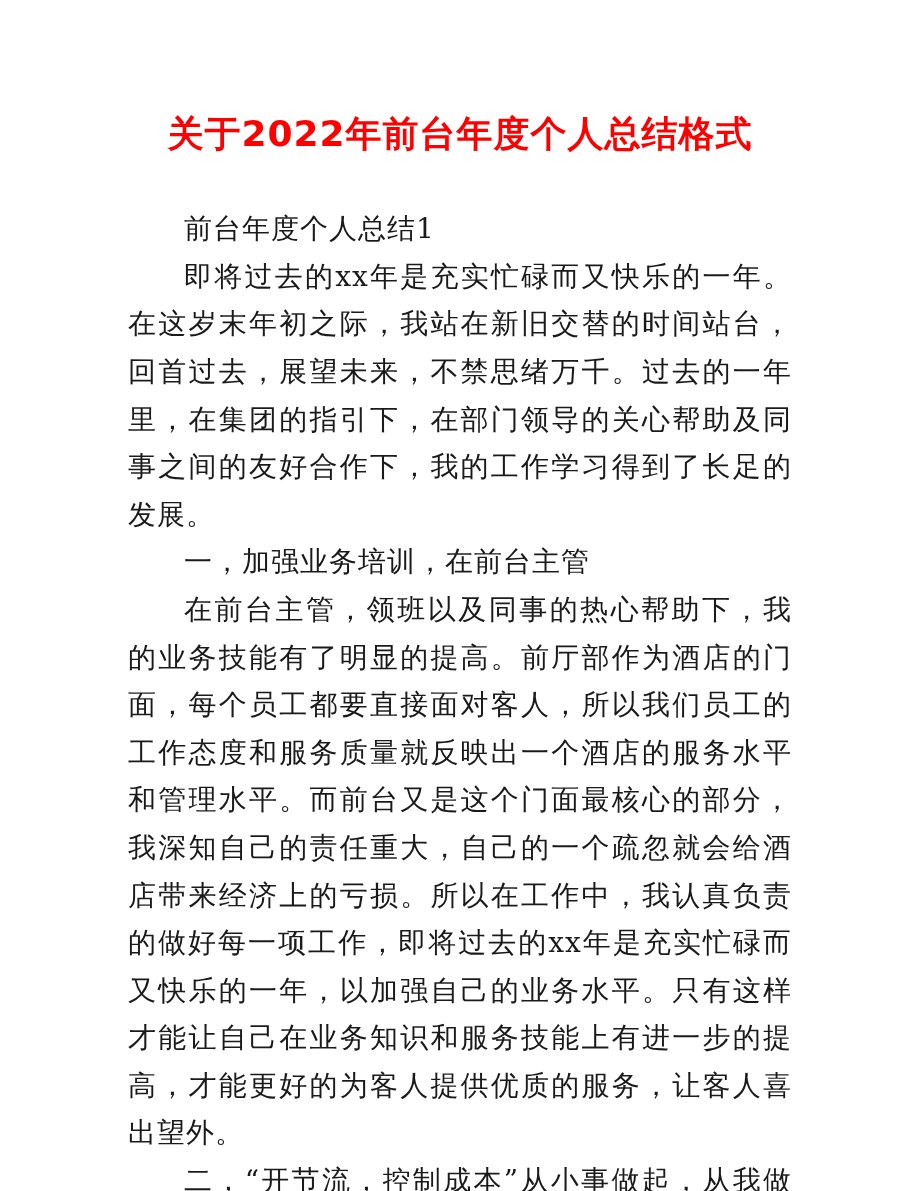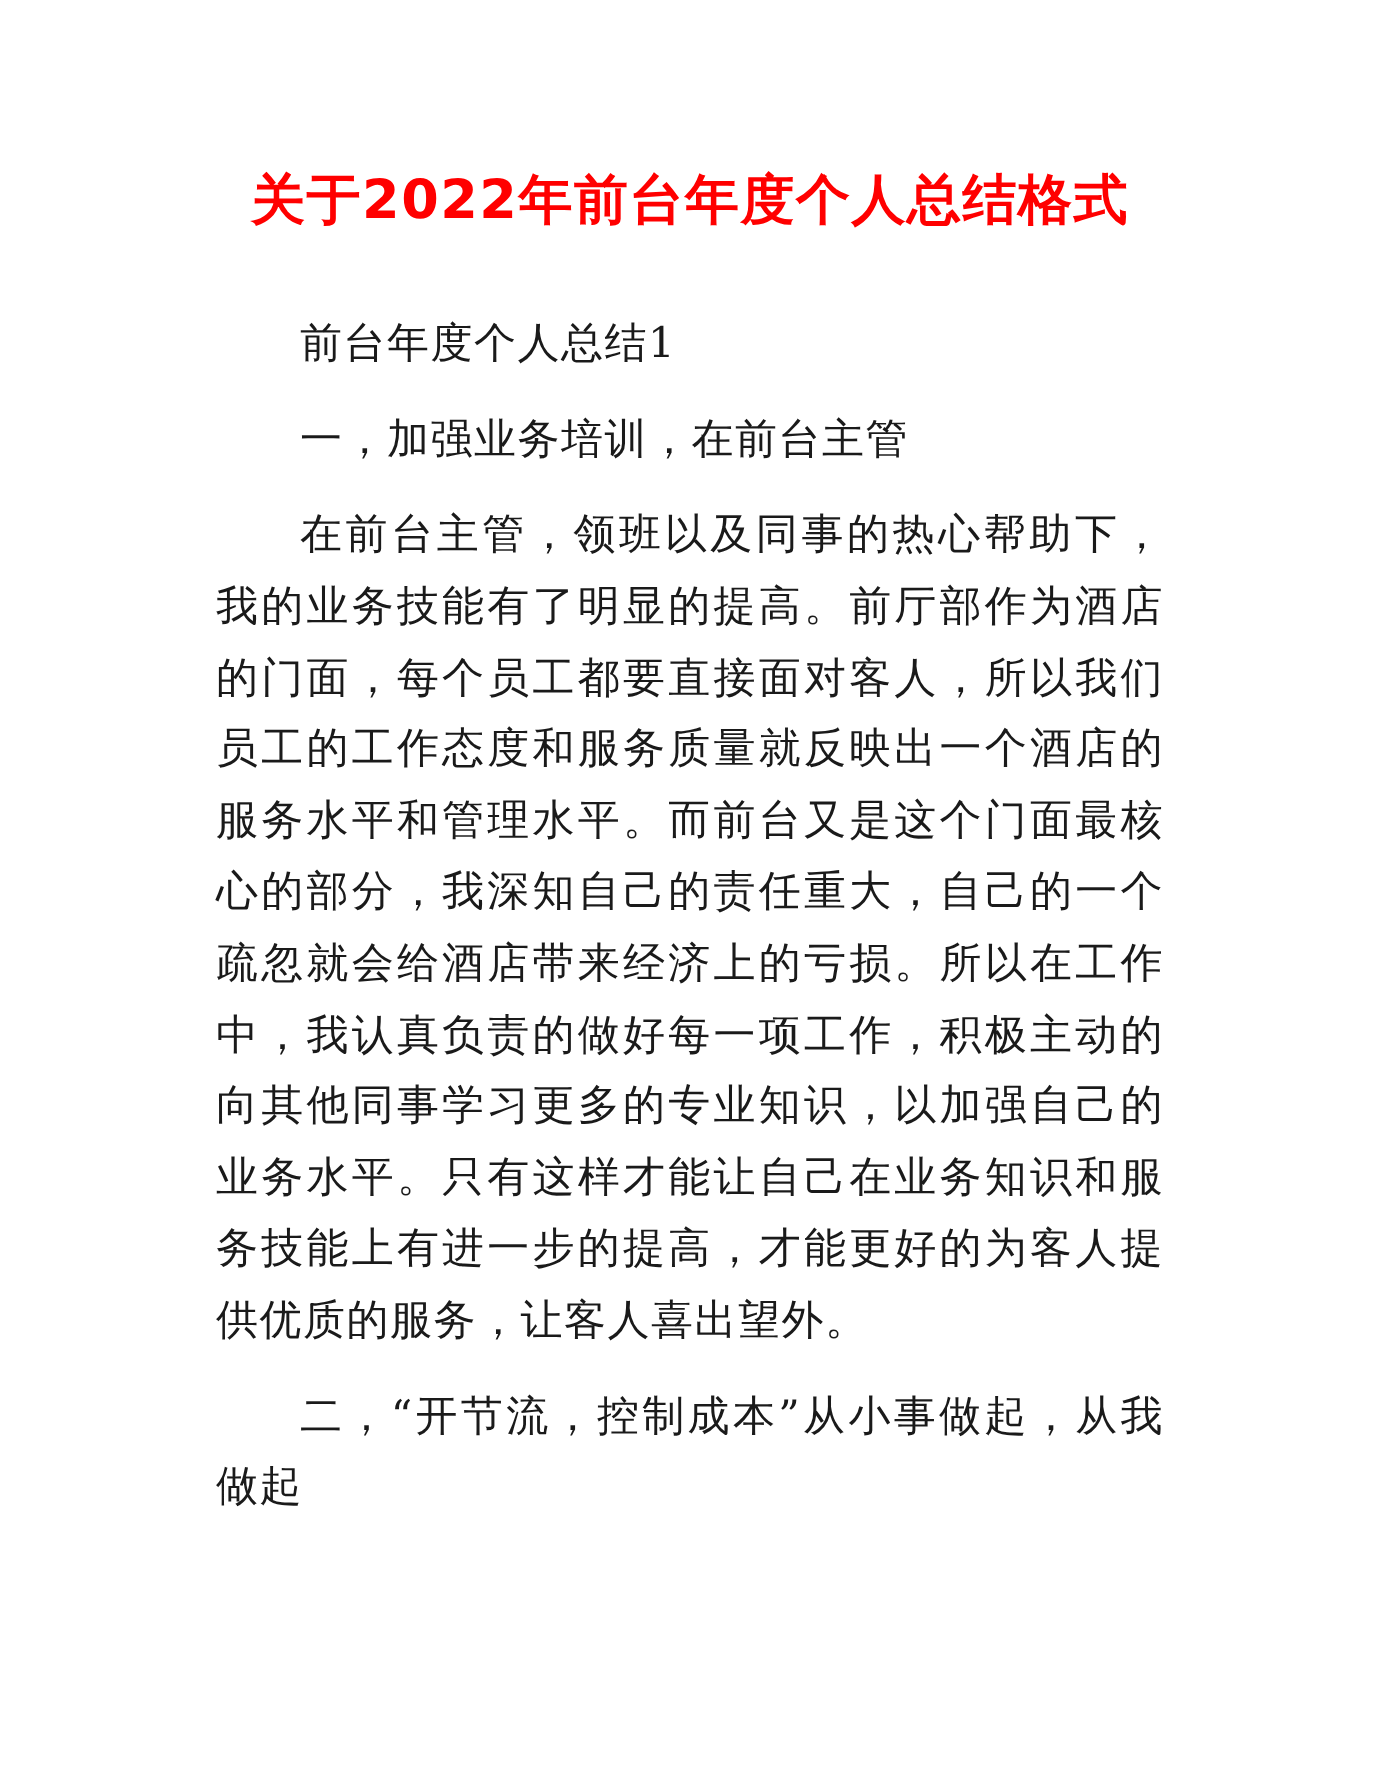--- a/index.html
+++ b/index.html
@@ -25,38 +25,39 @@
     font-weight: bold;
     font-size: 36px;
     line-height: 1.2;
     color: #ff0000;
     letter-spacing: 1px;
   }
   .doc-body {
     margin-top: 50px;
   }
   .doc-body p {
-    margin: 16px;
+    margin: 0;
     padding: 0;
     text-indent: 2em;
     font-size: 28px;
     line-height: 47.6px;
     letter-spacing: 1px;
     color: #1a1a1a;
     text-align: justify;
     font-weight: normal;
   }
 </style>
 </head>
 <body>
 
 <div class="page">
 
   <h1 class="doc-title">关于2022年前台年度个人总结格式</h1>
 
   <div class="doc-body">
     <p>前台年度个人总结1</p>
+    <p>即将过去的xx年是充实忙碌而又快乐的一年。在这岁末年初之际，我站在新旧交替的时间站台，回首过去，展望未来，不禁思绪万千。过去的一年里，在集团的指引下，在部门领导的关心帮助及同事之间的友好合作下，我的工作学习得到了长足的发展。</p>
     <p>一，加强业务培训，在前台主管</p>
-    <p>在前台主管，领班以及同事的热心帮助下，我的业务技能有了明显的提高。前厅部作为酒店的门面，每个员工都要直接面对客人，所以我们员工的工作态度和服务质量就反映出一个酒店的服务水平和管理水平。而前台又是这个门面最核心的部分，我深知自己的责任重大，自己的一个疏忽就会给酒店带来经济上的亏损。所以在工作中，我认真负责的做好每一项工作，积极主动的向其他同事学习更多的专业知识，以加强自己的业务水平。只有这样才能让自己在业务知识和服务技能上有进一步的提高，才能更好的为客人提供优质的服务，让客人喜出望外。</p>
+    <p>在前台主管，领班以及同事的热心帮助下，我的业务技能有了明显的提高。前厅部作为酒店的门面，每个员工都要直接面对客人，所以我们员工的工作态度和服务质量就反映出一个酒店的服务水平和管理水平。而前台又是这个门面最核心的部分，我深知自己的责任重大，自己的一个疏忽就会给酒店带来经济上的亏损。所以在工作中，我认真负责的做好每一项工作，即将过去的xx年是充实忙碌而又快乐的一年，以加强自己的业务水平。只有这样才能让自己在业务知识和服务技能上有进一步的提高，才能更好的为客人提供优质的服务，让客人喜出望外。</p>
     <p>二，“开节流，控制成本”从小事做起，从我做起</p>
   </div>
 
 </div>
 
 </body></html>

